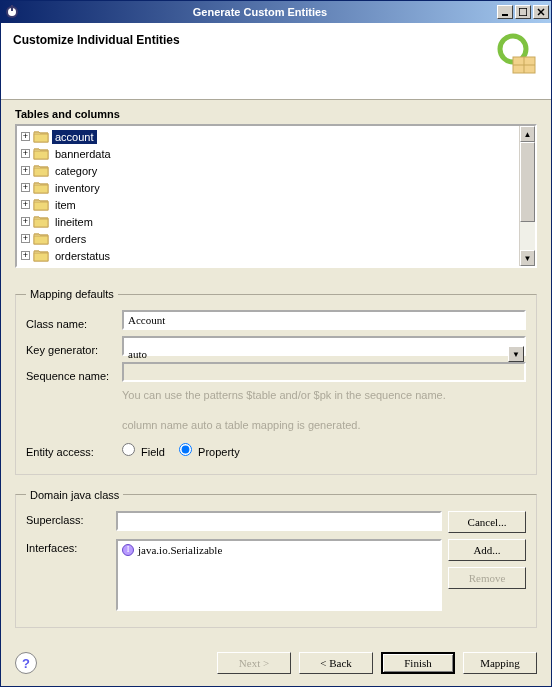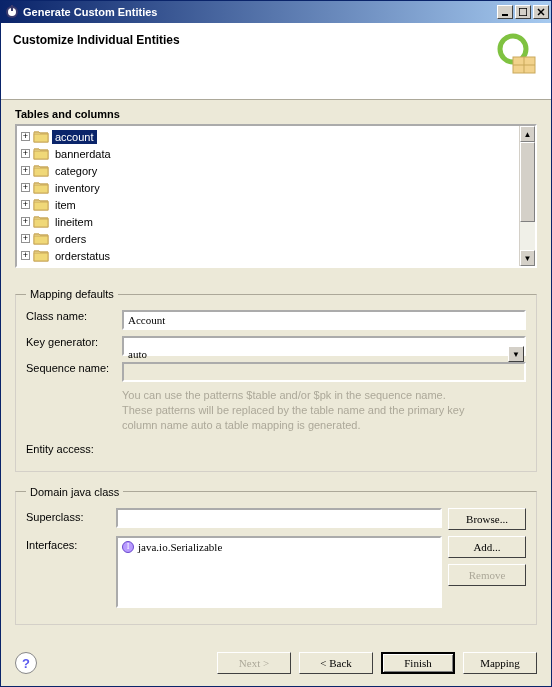--- a/index.html
+++ b/index.html
@@ -23,21 +23,21 @@
   .titlebar {
     background: linear-gradient(to right, #0a246a, #a6caf0);
     color: #fff;
     height: 22px;
     display: flex;
     align-items: center;
     padding: 0 2px 0 4px;
     font-weight: bold;
     font-size: 11px;
   }
-  .titlebar .title-text { flex: 1; padding-left: 4px; }
+  .titlebar .title-text { flex: 1; padding-left: 4px; text-align: center; }
   .titlebar .title-icon {
     width: 14px; height: 14px;
     display: inline-flex; align-items: center; justify-content: center;
   }
   .title-buttons { display: flex; gap: 2px; }
   .title-btn {
     width: 16px; height: 14px;
     background: #d4d0c8;
     border: 1px solid #fff;
     border-right-color: #404040;
@@ -111,21 +111,21 @@
   .sb-thumb { flex:0 0 80px; background:#d4d0c8; border:1px solid #fff; border-right-color:#808080;border-bottom-color:#808080;}
   .sb-track{flex:1;}
   fieldset {
     border: 1px solid #d4d0c8;
     border-top-color: #aca899;
     margin: 0 0 14px 0;
     padding: 10px 10px 10px 10px;
   }
   legend { font-size: 11px; padding: 0 4px; color: #000; }
   .form-row {
-    display: flex; align-items: flex-start; margin-bottom: 6px; gap: 6px;
+    display: flex; align-items: flex-end; margin-bottom: 6px; gap: 6px;
   }
   .form-label { width: 90px; flex-shrink:0; }
   .text-input {
     flex: 1; height: 20px;
     border: 2px inset #fff; background:#fff;
     font: 11px Tahoma; padding: 2px 4px;
   }
   .text-input[disabled]{ background:#ece9d8; color:#888; }
   .select-wrap {
     flex:1; height:20px; border:2px inset #fff; background:#fff;
@@ -315,35 +315,40 @@
           <span>auto</span>
           <div class="sel-btn">▼</div>
         </div>
       </div>
       <div class="form-row">
         <div class="form-label">Sequence name:</div>
         <input class="text-input" disabled="" value="" style="">
       </div>
       <div class="hint">
         <span>You can use the patterns $table and/or $pk in the sequence name.</span><br>
-        <span>These patterns will be replaced by the table name and the primary key</span><br>
+        <br>
         <span>column name auto a table mapping is generated.</span>
       </div>
       <div class="form-row">
         <div class="form-label">Entity access:</div>
+        <div class="radio-row">
+          <label><input type="radio" name="ea" style=""> <span>Field</span></label>
+          &nbsp;&nbsp;
+          <label><input type="radio" name="ea" checked="" style=""> <span>Property</span></label>
+        </div>
       </div>
     </fieldset>
 
     <fieldset>
       <legend>Domain java class</legend>
       <div class="domain-row">
         <div class="form-label">Superclass:</div>
         <input class="text-input" value="" style="">
         <div class="right-btns" style="width:78px;">
-          <button class="btn">Browse...</button>
+          <button class="btn">Cancel...</button>
         </div>
       </div>
       <div class="domain-row">
         <div class="form-label">Interfaces:</div>
         <div class="listbox">
           <div class="listbox-item">
             <span class="iface-icon">I</span>
             <span>java.io.Serializable</span>
           </div>
         </div>

